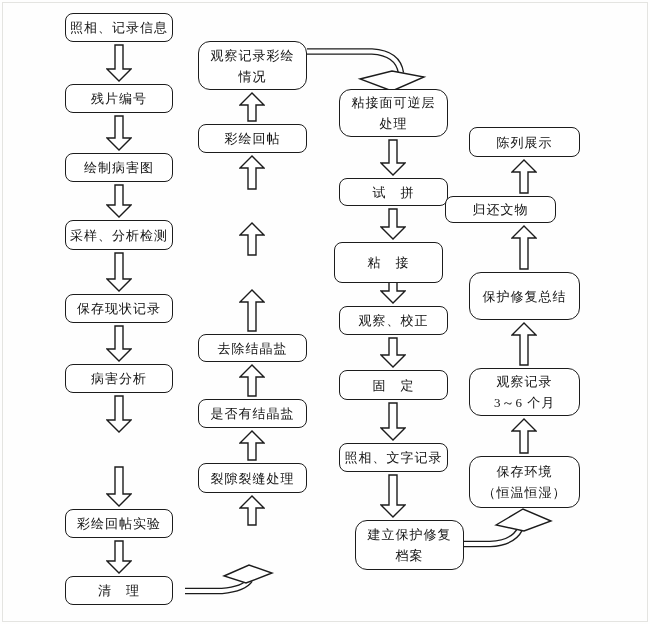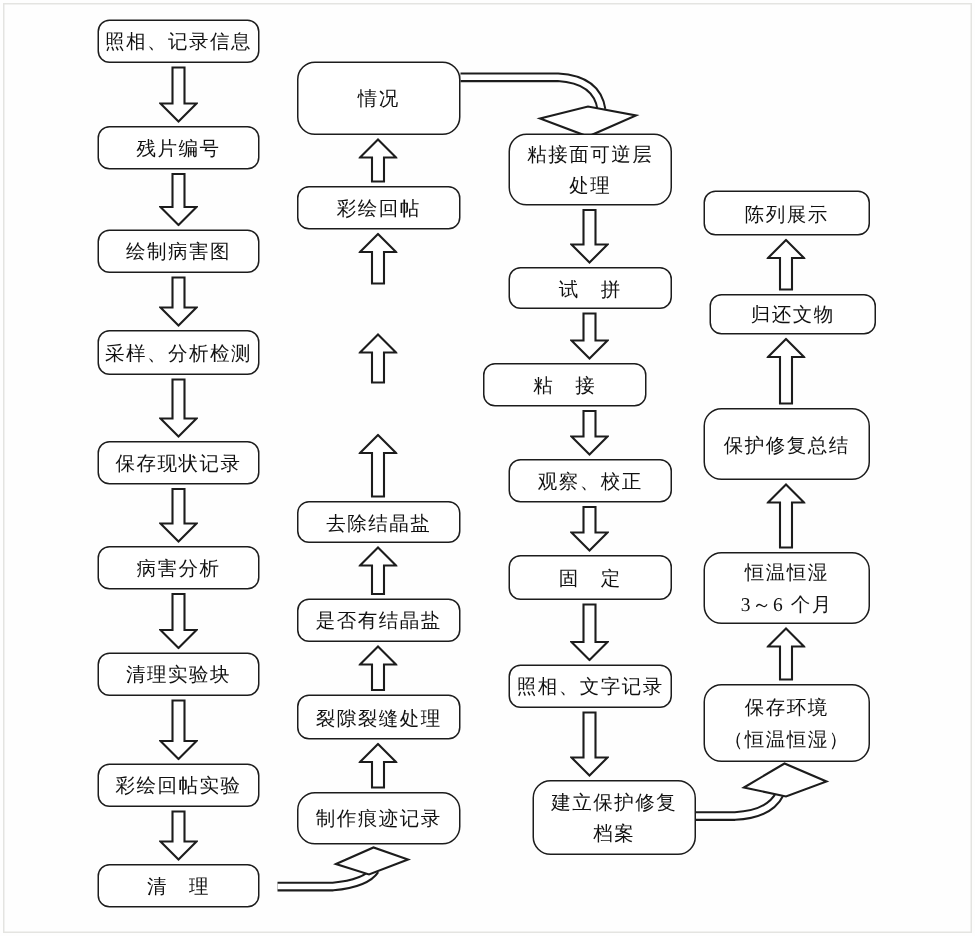--- a/index.html
+++ b/index.html
@@ -49,23 +49,20 @@
     </div>
   <div class="box" style="left:65px;top:220px;width:108px;height:30px">
       <span class="bl">采样、分析检测</span>
     </div>
   <div class="box" style="left:65px;top:294px;width:108px;height:29px">
       <span class="bl">保存现状记录</span>
     </div>
   <div class="box" style="left:65px;top:364px;width:108px;height:29px">
       <span class="bl">病害分析</span>
     </div>
-  <div class="box" style="left:65px;top:435px;width:108px;height:29px">
-      <span class="bl">清理实验块</span>
-    </div>
   <div class="box" style="left:65px;top:509px;width:108px;height:29px">
       <span class="bl">彩绘回帖实验</span>
     </div>
   <div class="box" style="left:65px;top:576px;width:108px;height:29px">
       <span class="bl">清　理</span>
     </div>
 
   <div class="block-arrow" style="left:106px;top:44px;width:26px;height:38px">
       <svg width="26" height="38">
         <polygon points="9,1 17,1 17,25 25,25 13,37 1,25 9,25" fill="#fff" stroke="#1c1c1c" stroke-width="1.4"></polygon>
@@ -101,36 +98,34 @@
         <polygon points="9,1 17,1 17,28 25,28 13,40 1,28 9,28" fill="#fff" stroke="#1c1c1c" stroke-width="1.4"></polygon>
       </svg>
     </div>
   <div class="block-arrow" style="left:106px;top:540px;width:26px;height:34px">
       <svg width="26" height="34">
         <polygon points="9,1 17,1 17,21 25,21 13,33 1,21 9,21" fill="#fff" stroke="#1c1c1c" stroke-width="1.4"></polygon>
       </svg>
     </div>
 
   <div class="box r12" style="left:198px;top:41px;width:109px;height:49px">
+    <span class="bl">观察记录彩绘</span>
     <span class="bl">情况</span>
   </div>
   <div class="box" style="left:198px;top:124px;width:109px;height:29px">
       <span class="bl">彩绘回帖</span>
     </div>
   <div class="box" style="left:198px;top:334px;width:109px;height:28px">
       <span class="bl">去除结晶盐</span>
     </div>
   <div class="box" style="left:198px;top:399px;width:109px;height:29px">
       <span class="bl">是否有结晶盐</span>
     </div>
   <div class="box" style="left:198px;top:463px;width:109px;height:30px">
       <span class="bl">裂隙裂缝处理</span>
-    </div>
-  <div class="box r12" style="left:198px;top:528px;width:109px;height:35px">
-      <span class="bl">制作痕迹记录</span>
     </div>
 
   <div class="block-arrow" style="left:239px;top:92px;width:26px;height:30px">
       <svg width="26" height="30">
         <polygon points="9,29 17,29 17,13 25,13 13,1 1,13 9,13" fill="#fff" stroke="#1c1c1c" stroke-width="1.4"></polygon>
       </svg>
     </div>
   <div class="block-arrow" style="left:239px;top:155px;width:26px;height:35px">
       <svg width="26" height="35">
         <polygon points="9,34 17,34 17,13 25,13 13,1 1,13 9,13" fill="#fff" stroke="#1c1c1c" stroke-width="1.4"></polygon>
@@ -162,21 +157,21 @@
       </svg>
     </div>
 
   <div class="box r12" style="left:339px;top:89px;width:109px;height:48px">
     <span class="bl">粘接面可逆层</span>
     <span class="bl">处理</span>
   </div>
   <div class="box" style="left:339px;top:178px;width:109px;height:28px">
       <span class="bl">试　拼</span>
     </div>
-  <div class="box" style="left:322px;top:242px;width:109px;height:29px">
+  <div class="box" style="left:334px;top:242px;width:109px;height:41px">
       <span class="bl">粘　接</span>
     </div>
   <div class="box" style="left:339px;top:306px;width:109px;height:29px">
       <span class="bl">观察、校正</span>
     </div>
   <div class="box" style="left:339px;top:370px;width:109px;height:30px">
       <span class="bl">固　定</span>
     </div>
   <div class="box" style="left:339px;top:443px;width:109px;height:29px">
       <span class="bl">照相、文字记录</span>
@@ -213,28 +208,28 @@
     </div>
   <div class="block-arrow" style="left:380px;top:474px;width:26px;height:44px">
       <svg width="26" height="44">
         <polygon points="9,1 17,1 17,31 25,31 13,43 1,31 9,31" fill="#fff" stroke="#1c1c1c" stroke-width="1.4"></polygon>
       </svg>
     </div>
 
   <div class="box" style="left:469px;top:127px;width:111px;height:30px">
       <span class="bl">陈列展示</span>
     </div>
-  <div class="box" style="left:473px;top:196px;width:111px;height:27px">
+  <div class="box" style="left:445px;top:196px;width:111px;height:27px">
       <span class="bl">归还文物</span>
     </div>
   <div class="box r12" style="left:469px;top:272px;width:111px;height:48px">
       <span class="bl">保护修复总结</span>
     </div>
   <div class="box r12" style="left:469px;top:368px;width:111px;height:48px">
-    <span class="bl">恒温恒湿</span>
+    <span class="bl">观察记录</span>
     <span class="bl">3～6 个月</span>
   </div>
   <div class="box r12" style="left:469px;top:456px;width:111px;height:52px">
     <span class="bl">保存环境</span>
     <span class="bl">（恒温恒湿）</span>
   </div>
 
   <div class="block-arrow" style="left:511px;top:159px;width:26px;height:35px">
       <svg width="26" height="35">
         <polygon points="9,34 17,34 17,13 25,13 13,1 1,13 9,13" fill="#fff" stroke="#1c1c1c" stroke-width="1.4"></polygon>

